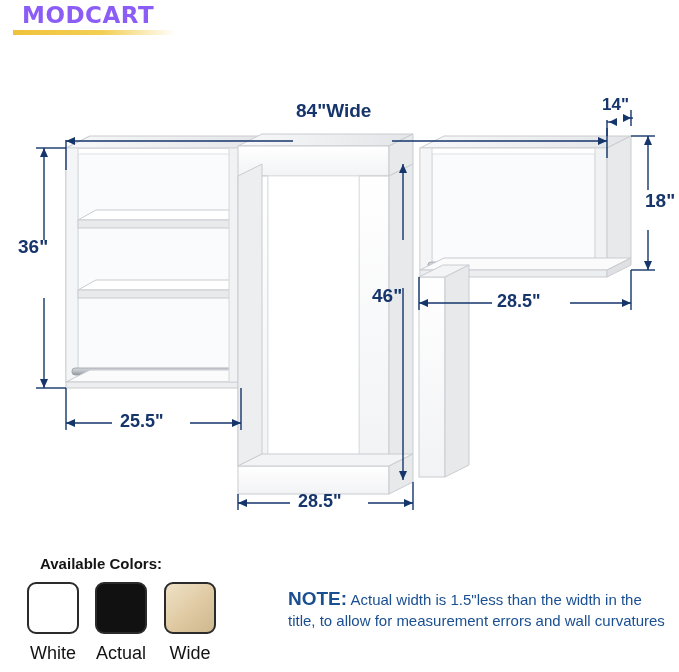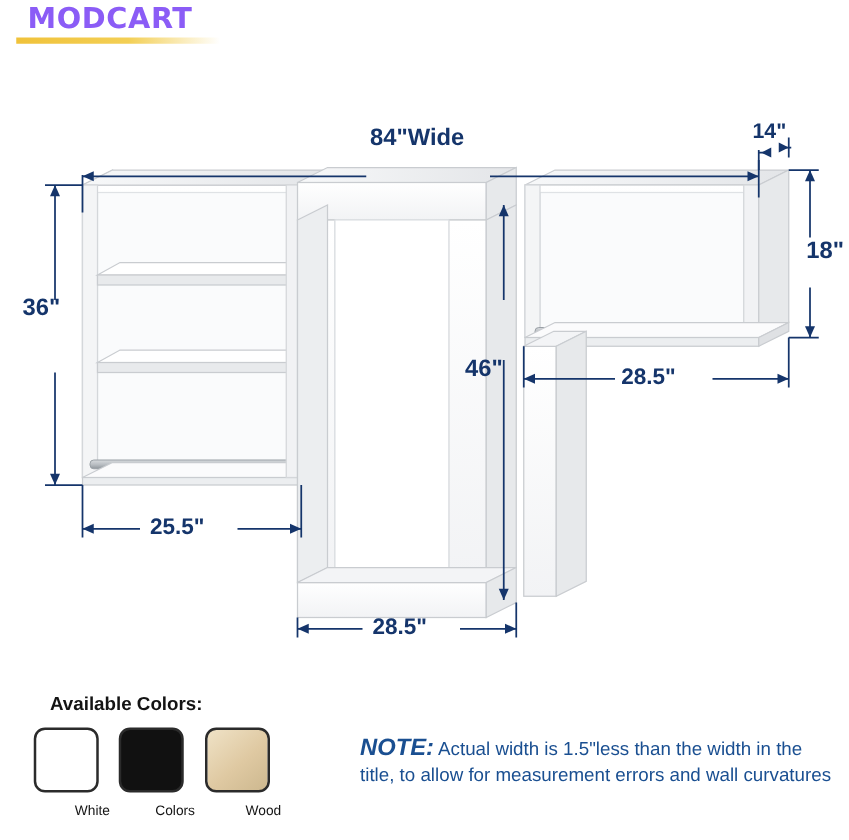--- a/index.html
+++ b/index.html
@@ -63,40 +63,39 @@
   .swatch {
     position: absolute;
     width: 52px;
     height: 52px;
     border-radius: 9px;
     border: 2px solid #2b2b2b;
     box-sizing: border-box;
   }
   .swatch-label {
     position: absolute;
-    font-size: 11px;
+    font-size: 18px;
     color: #141414;
-    text-align: right;
+    text-align: center;
     width: 70px;
   }
   
   .note {
     position: absolute;
     left: 288px;
     top: 588px;
     width: 384px;
     color: #1a4f91;
     font-size: 15px;
     line-height: 21px;
   }
   .note-strong {
     font-size: 19px;
     font-weight: bold;
     color: #1a4f91;
-    font-style: italic;
   }
 </style>
 </head>
 <body>
 
 <div class="brand">MODCART</div>
 <div class="brand-underline"></div>
 
 <div class="canvas">
   <svg width="679" height="510" viewBox="0 0 679 510" xmlns="http://www.w3.org/2000/svg">
@@ -251,21 +250,21 @@
   <div class="dim-label" style="left:497px; top:251px; font-size:18px;">28.5"</div>
   <div class="dim-label" style="left:298px; top:451px; font-size:18px;">28.5"</div>
 </div>
 
 <div class="colors-title">Available Colors:</div>
 
 <div class="swatch" style="left:27px; top:582px; background:#ffffff;"></div>
 <div class="swatch-label" style="left:18px; top:643px;">White</div>
 
 <div class="swatch" style="left:95px; top:582px; background:#111111;"></div>
-<div class="swatch-label" style="left:86px; top:643px;">Colors</div>
+<div class="swatch-label" style="left:86px; top:643px;">Actual</div>
 
 <div class="swatch" style="left:164px; top:582px; background:linear-gradient(140deg,#efe2c6 0%,#dfc9a2 55%,#cdb88f 100%);"></div>
-<div class="swatch-label" style="left:155px; top:643px;">Wood</div>
+<div class="swatch-label" style="left:155px; top:643px;">Wide</div>
 
 <div class="note">
   <span class="note-strong">NOTE:</span>
   <span>Actual width is 1.5"less than the width in the title, to allow for measurement errors and wall curvatures</span>
 </div>
 
 </body></html>

